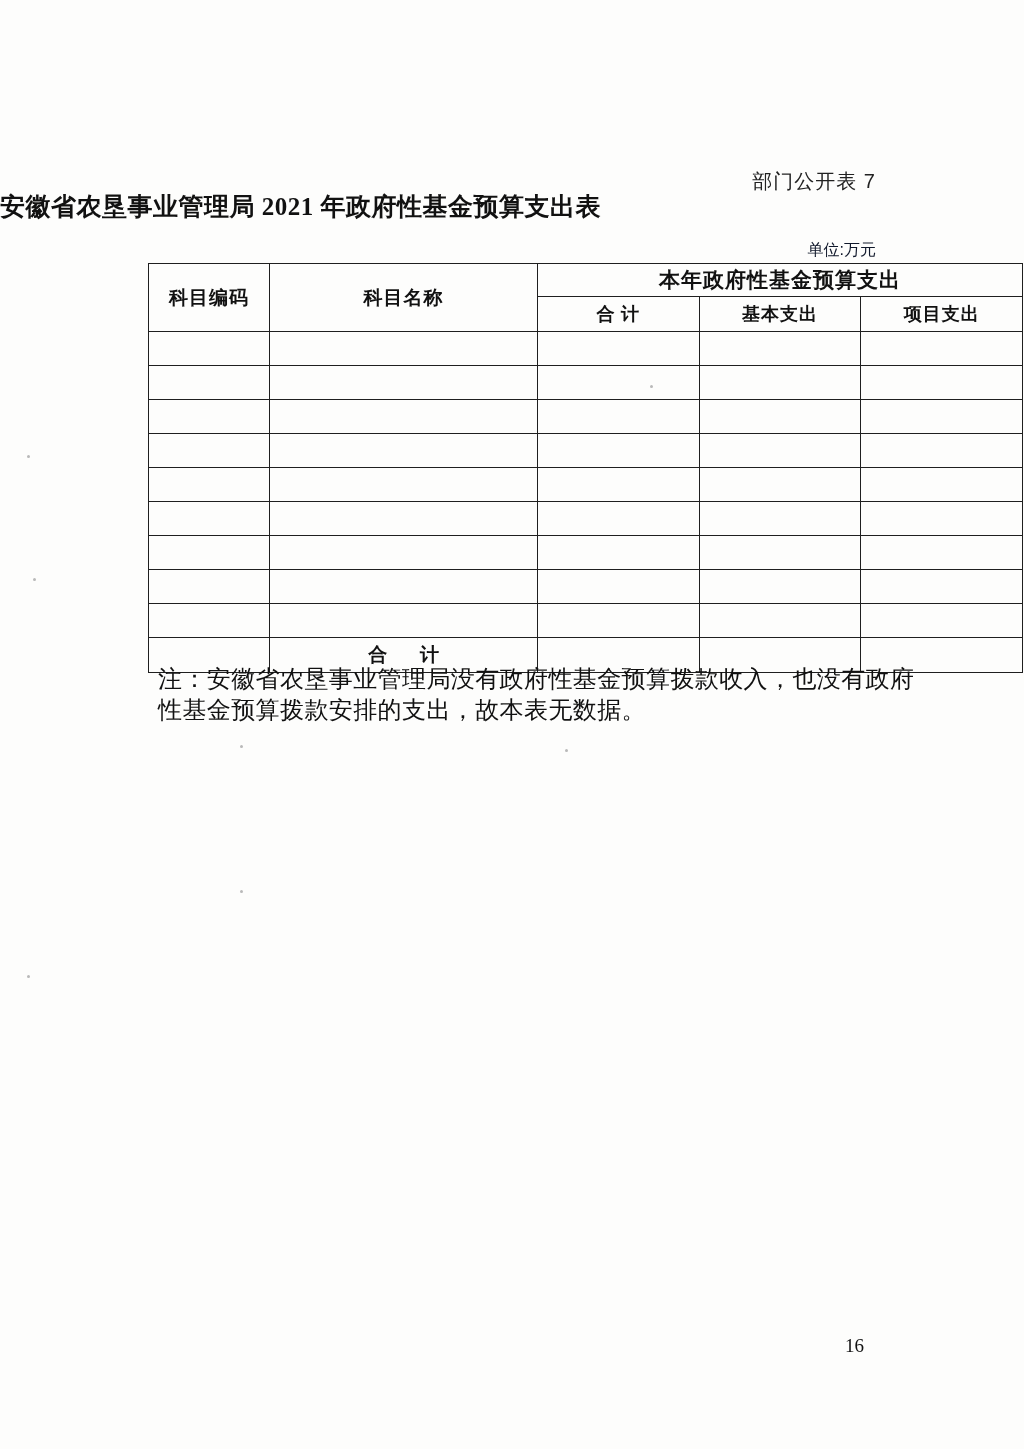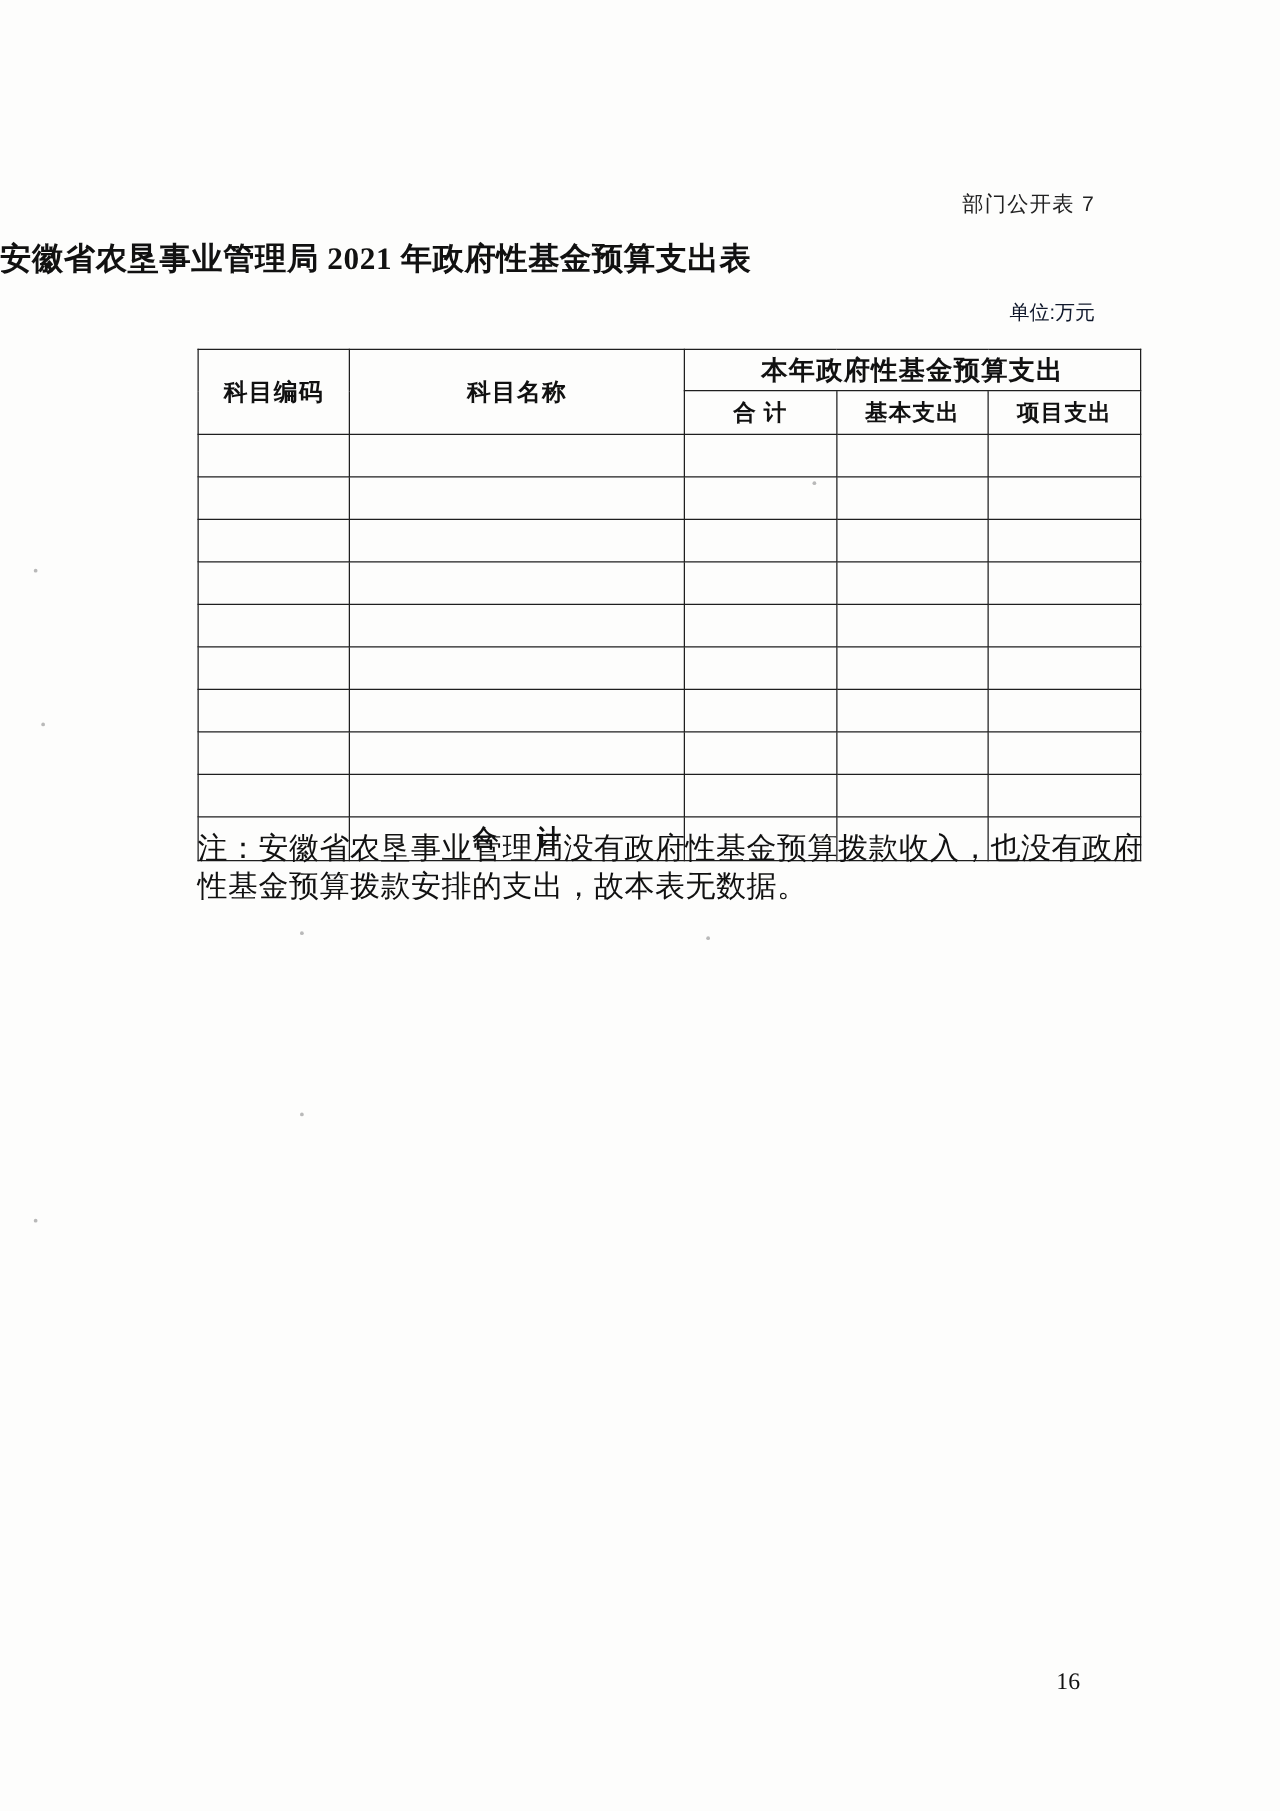--- a/index.html
+++ b/index.html
@@ -16,24 +16,24 @@
     overflow: hidden;
   }
   .page {
     position: absolute;
     inset: 0;
     background: #fdfdfc;
   }
   
   .doc-label {
     position: absolute;
-    top: 152px;
+    top: 168px;
     right: 148px;
     font-family: "Liberation Sans", "DejaVu Sans", sans-serif;
-    font-size: 17px;
+    font-size: 20px;
     letter-spacing: 1px;
     color: #222;
     white-space: nowrap;
   }
   .doc-title {
     position: absolute;
     top: 190px;
     left: 0;
     width: 1024px;
     text-align: left;
@@ -48,25 +48,24 @@
     top: 240px;
     right: 148px;
     font-family: "Liberation Sans", "DejaVu Sans", sans-serif;
     font-size: 16px;
     color: #0f172a;
     white-space: nowrap;
   }
   table.budget {
     position: absolute;
     top: 263px;
-    left: 158px;
-    width: 755px;
+    left: 148px;
+    width: 875px;
     border-collapse: collapse;
     table-layout: fixed;
-    margin-top: 16px;
   }
   table.budget th, table.budget td {
     border: 1px solid #1f1f1f;
     padding: 0;
     text-align: center;
     vertical-align: middle;
     font-family: "Liberation Serif", "DejaVu Serif", serif;
     color: #111;
   }
   th.col-code { width: 120px; }

